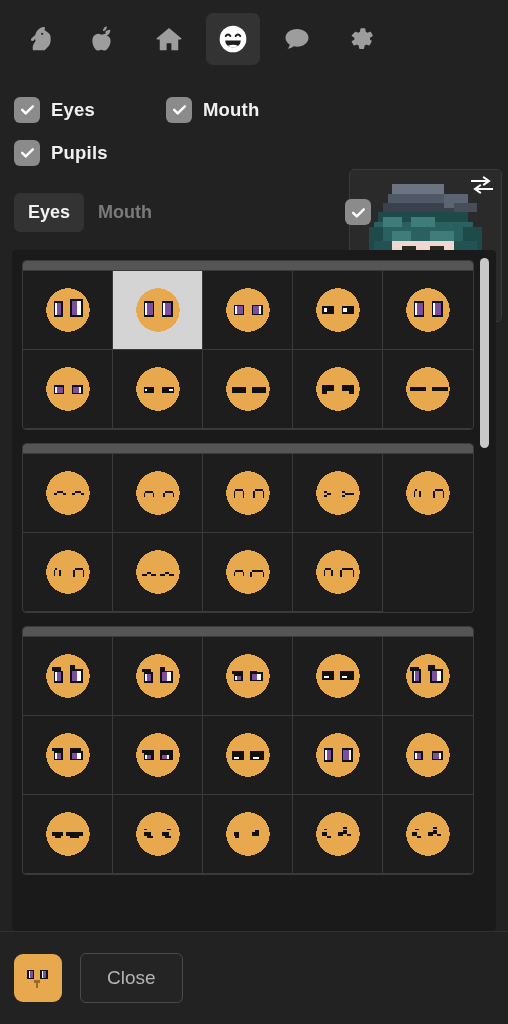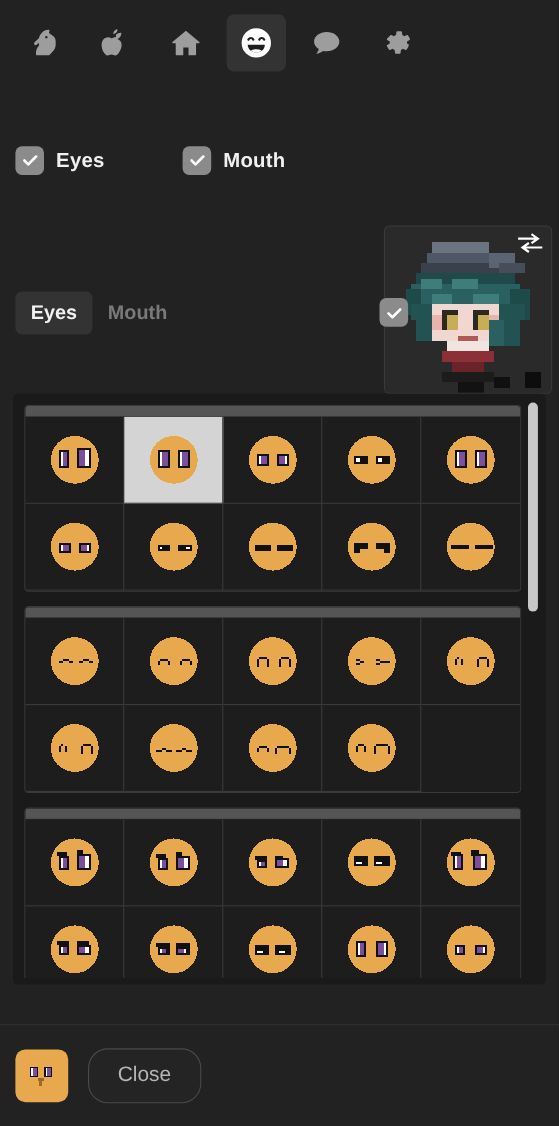--- a/index.html
+++ b/index.html
@@ -15,21 +15,20 @@
     color: #e8e8e8;
     -webkit-font-smoothing: antialiased;
   }
   .app {
     position: relative;
     width: 508px;
     height: 1024px;
     background: #222222;
     display: flex;
     flex-direction: column;
-    gap: 36px;
   }
 
   
   .toolbar {
     height: 78px;
     display: flex;
     align-items: center;
     padding-left: 14px;
     gap: 10px;
     flex: 0 0 auto;
@@ -233,21 +232,21 @@
     flex: 0 0 auto;
   }
   .hint-text {
     font-size: 19px;
     font-style: italic;
     color: #9a9a9a;
     flex: 1 1 auto;
   }
   .close-btn {
     border: 1px solid #4a4a4a;
-    border-radius: 18px;
+    border-radius: 6px;
     padding: 13px 26px;
     font-size: 19px;
     color: #b4b4b4;
     background: #242424;
   }
 </style>
 </head>
 <body>
 
 <div class="app">
@@ -322,20 +321,28 @@
         <span class="cb">
           <svg width="17" height="17" viewBox="0 0 24 24">
               <path d="M4.5 12.5l5 5 10-10" stroke="#ffffff" stroke-width="3.4" fill="none" stroke-linecap="round" stroke-linejoin="round"></path>
             </svg>
         </span>
         <span class="cb-label">Mouth</span>
       </div>
     </div>
 
     <div class="check-row">
+      <div class="check-item col1">
+        <span class="cb">
+          <svg width="17" height="17" viewBox="0 0 24 24">
+              <path d="M4.5 12.5l5 5 10-10" stroke="#ffffff" stroke-width="3.4" fill="none" stroke-linecap="round" stroke-linejoin="round"></path>
+            </svg>
+        </span>
+        <span class="cb-label">Pupils</span>
+      </div>
     </div>
 
     <div class="avatar-box">
       <svg class="avatar-canvas" viewBox="0 0 32 32" shape-rendering="crispEdges">
         <rect x="0" y="0" width="32" height="32" fill="#2a2a2a"></rect>
 
         <rect x="9" y="3" width="11" height="2" fill="#6b7480"></rect>
         <rect x="8" y="5" width="13" height="2" fill="#4f5866"></rect>
         <rect x="7" y="7" width="16" height="2" fill="#3a414d"></rect>
         <rect x="20" y="5" width="5" height="3" fill="#5b6472"></rect>

